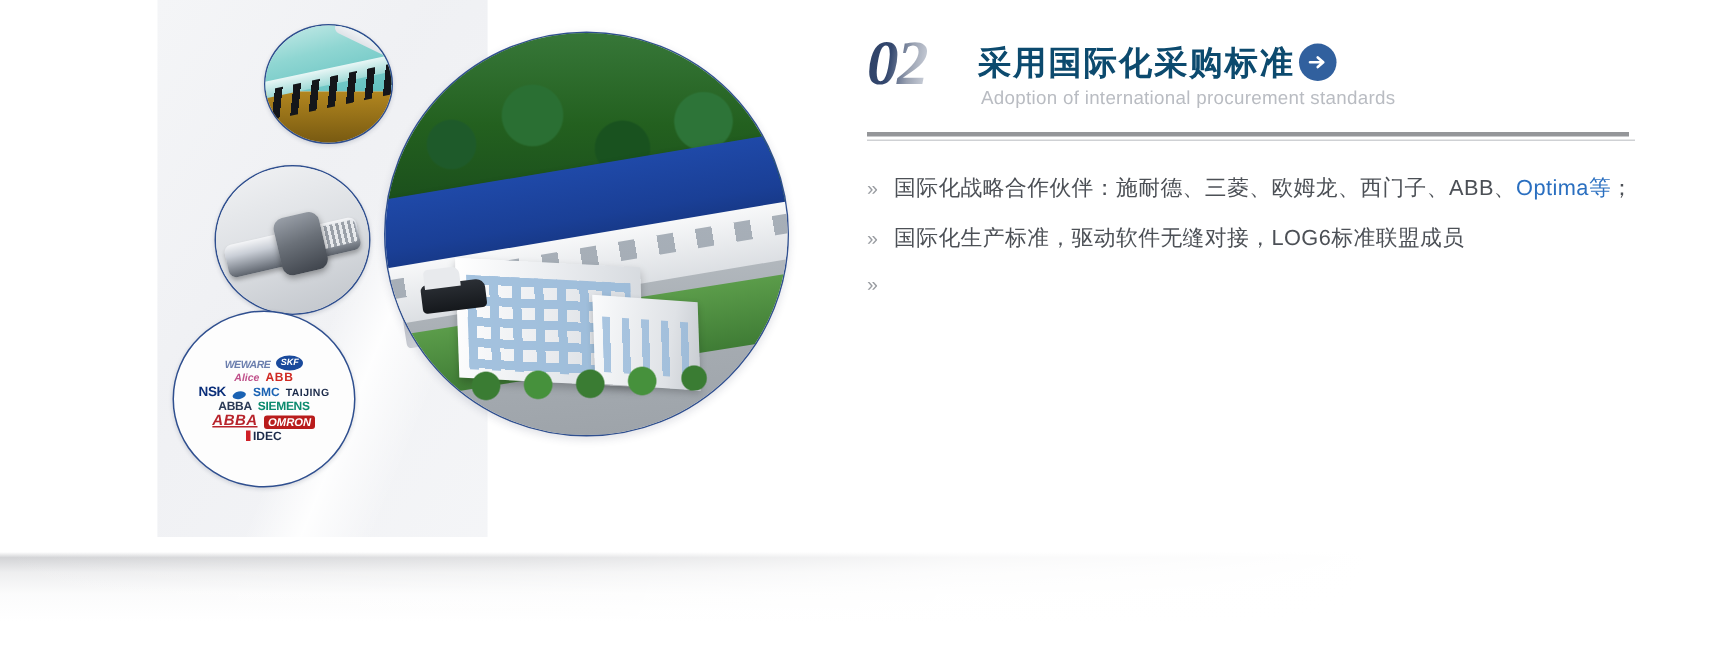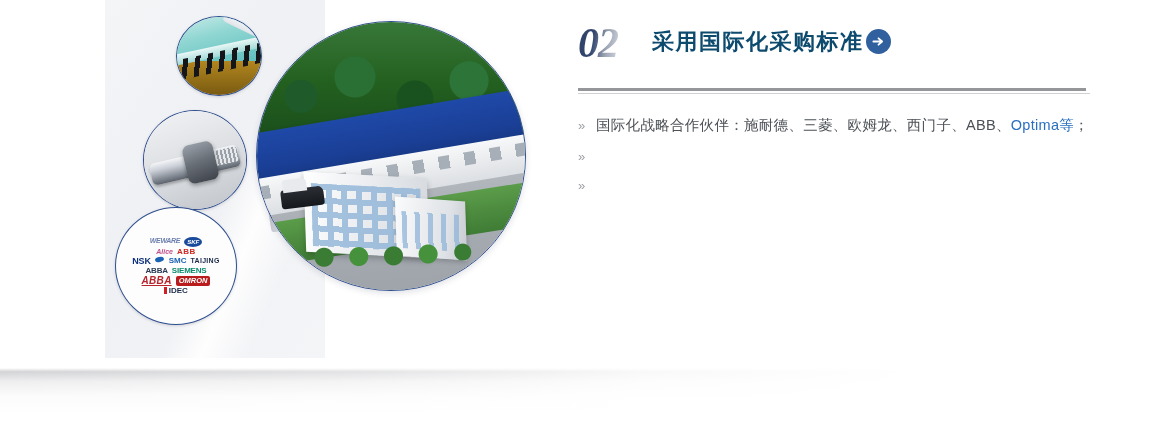--- a/index.html
+++ b/index.html
@@ -168,21 +168,21 @@
   .bubble.b3 { left: 10px; top: 207px; width: 122px; height: 118px; background: #fdfdfd; }
   .logos {
     position: absolute; inset: 0;
     padding: 5px 3px;
     display: flex;
     flex-direction: column;
     align-items: center;
     justify-content: center;
     gap: 1px;
   }
-  .logo-row { display: flex; align-items: flex-start; justify-content: center; gap: 4px; width: 100%; }
+  .logo-row { display: flex; align-items: flex-end; justify-content: center; gap: 4px; width: 100%; }
   .lg { font-size: 7.5px; font-weight: 700; line-height: 1; white-space: nowrap; }
   .lg-weware { color: #6c7fae; font-style: italic; font-size: 7px; letter-spacing: -0.3px; }
   .lg-skf {
     color: #ffffff; background: #1a4a9c; border-radius: 50%;
     padding: 2px 3px; font-size: 6px; font-style: italic;
   }
   .lg-alice { color: #c0518b; font-style: italic; font-size: 7px; }
   .lg-abb { color: #d02a23; letter-spacing: 0.5px; font-size: 8px; }
   .lg-nsk { color: #0b2f7a; font-size: 9px; letter-spacing: -0.2px; }
   .lg-smc { color: #1a62b3; font-size: 8px; }
@@ -451,36 +451,38 @@
   <div class="right">
 
     <div class="head">
       <div class="num">02</div>
       <div class="title-cn">采用国际化采购标准</div>
       <div class="arrow-btn">
         <svg width="15" height="15" viewBox="0 0 16 16" aria-hidden="true">
           <path d="M2.5 8 H11 M8 4.6 L11.9 8 L8 11.4" fill="none" stroke="#ffffff" stroke-width="1.9" stroke-linecap="round" stroke-linejoin="round"></path>
         </svg>
       </div>
+      <div class="title-en">Adoption of international procurement standards</div>
     </div>
 
     <div class="rule">
       <div class="rule-thick"></div>
       <div class="rule-thin"></div>
     </div>
 
     <div class="bullets">
 
       <div class="bullet">
         <span class="bullet-mark">»</span>
         <span><span>国际化战略合作伙伴：施耐德、三菱、欧姆龙、西门子、ABB、</span><span class="accent">Optima等</span><span>；</span></span>
       </div>
 
       <div class="bullet">
         <span class="bullet-mark">»</span>
+        <span><span>国际化生产标准，驱动软件无缝对接，LOG6标准联盟成员</span></span>
       </div>
 
       <div class="bullet">
         <span class="bullet-mark">»</span>
       </div>
 
     </div>
   </div>
 
   <div class="bottom-swoosh"></div>

